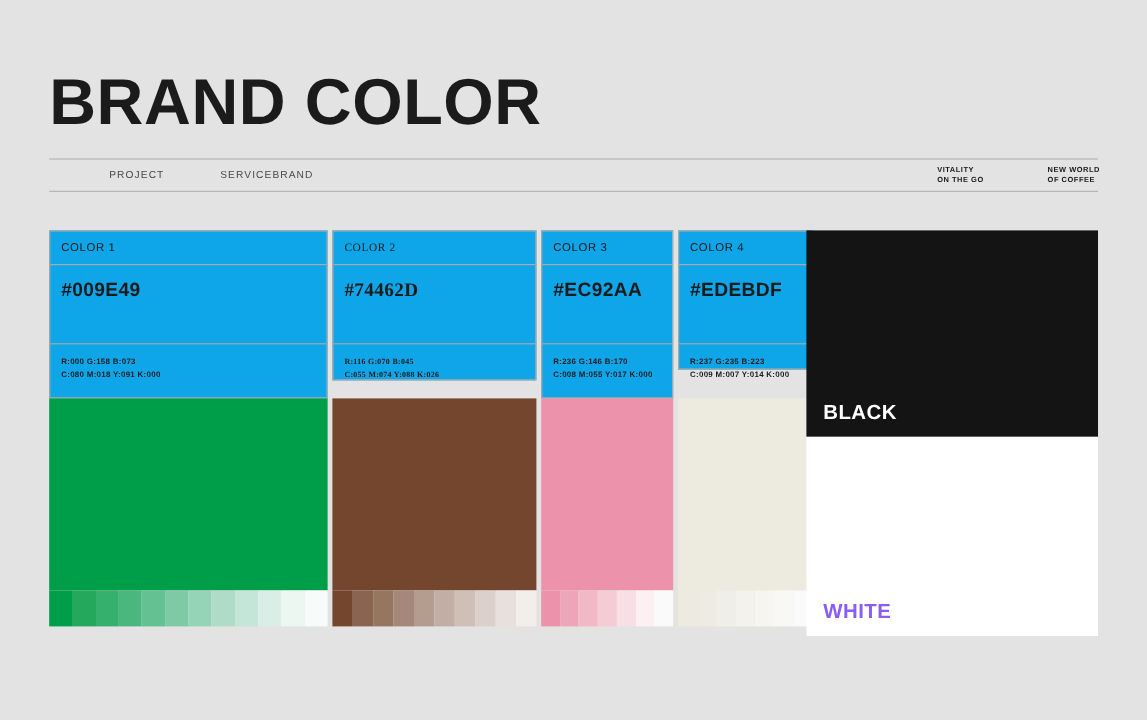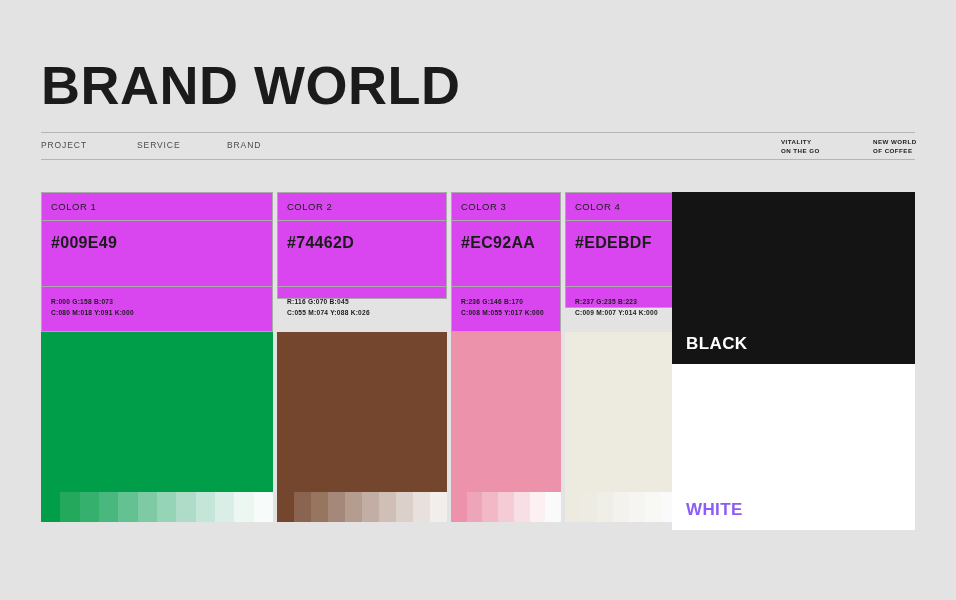--- a/index.html
+++ b/index.html
@@ -52,20 +52,21 @@
     position: absolute;
     left: 0;
     top: 7px;
     display: flex;
   }
   .nav-item {
     font-size: 8.5px;
     letter-spacing: 0.9px;
     color: #4a4a4a;
     font-weight: 400;
+    text-align: right;
   }
   .nav-item.n1 { width: 96px; }
   .nav-item.n2 { width: 90px; }
   .tagline {
     font-size: 6.2px;
     font-weight: 700;
     letter-spacing: 0.45px;
     color: #1b1b1b;
     line-height: 1.5;
     white-space: nowrap;
@@ -75,21 +76,21 @@
 
   
   .cards {
     position: absolute;
     left: 41px;
     top: 192px;
   }
   .card {
     position: absolute;
     top: 0;
-    background: #d946ef;
+    background: #0ea5e9;
     border: 1px solid #a9a9a9;
     box-sizing: border-box;
   }
   .card-head {
     height: 28px;
     border-bottom: 1px solid #a9a9a9;
     display: flex;
     align-items: center;
     padding-left: 9px;
     box-sizing: border-box;
@@ -175,21 +176,21 @@
   }
   .bw-label-black { color: #ffffff; }
   .bw-label-white { color: #8b5cf6; }
 </style>
 </head>
 <body>
 
 <div class="page">
 
   <div class="header">
-    <h1 class="brand-title">BRAND WORLD</h1>
+    <h1 class="brand-title">BRAND COLOR</h1>
     <div class="header-rule rule-top"></div>
     <div class="nav-row">
       <div class="nav-left">
         <span class="nav-item n1">PROJECT</span>
         <span class="nav-item n2">SERVICE</span>
         <span class="nav-item n3">BRAND</span>
       </div>
       <div class="tagline tagline-1">
         <div>VITALITY</div>
         <div>ON THE GO</div>
@@ -227,21 +228,21 @@
           <div class="ramp-step" style="background: rgb(125, 202, 165);"></div>
           <div class="ramp-step" style="background: rgb(149, 212, 183);"></div>
           <div class="ramp-step" style="background: rgb(174, 220, 200);"></div>
           <div class="ramp-step" style="background: rgb(196, 230, 216);"></div>
           <div class="ramp-step" style="background: rgb(217, 238, 231);"></div>
           <div class="ramp-step" style="background: rgb(236, 247, 242);"></div>
           <div class="ramp-step" style="background: rgb(247, 251, 249);"></div>
         </div>
     </div>
 
-    <div class="card" style="left:236px; width:170px; height:107px;">
+    <div class="card" style="left:236px; width:170px; height:125px;font-family:Liberation Serif, serif;">
       <div class="card-head">
         <span class="card-head-label">COLOR 2</span>
       </div>
       <div class="card-hex">
         <div class="card-hex-label">#74462D</div>
       </div>
       <div class="card-values">
         <div class="val-line">R:116 G:070 B:045</div>
         <div class="val-line">C:055 M:074 Y:088 K:026</div>
       </div>

